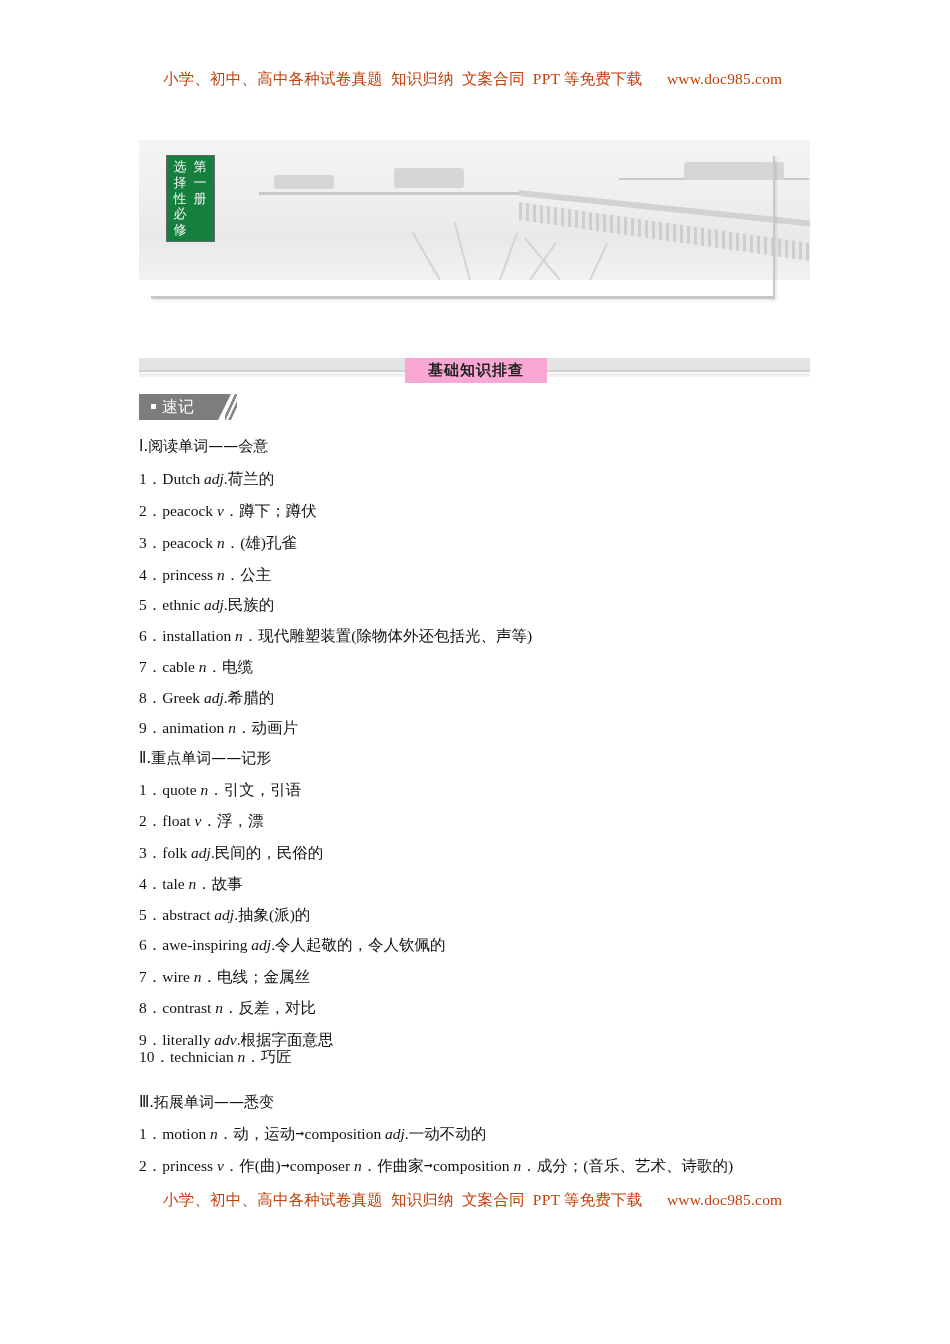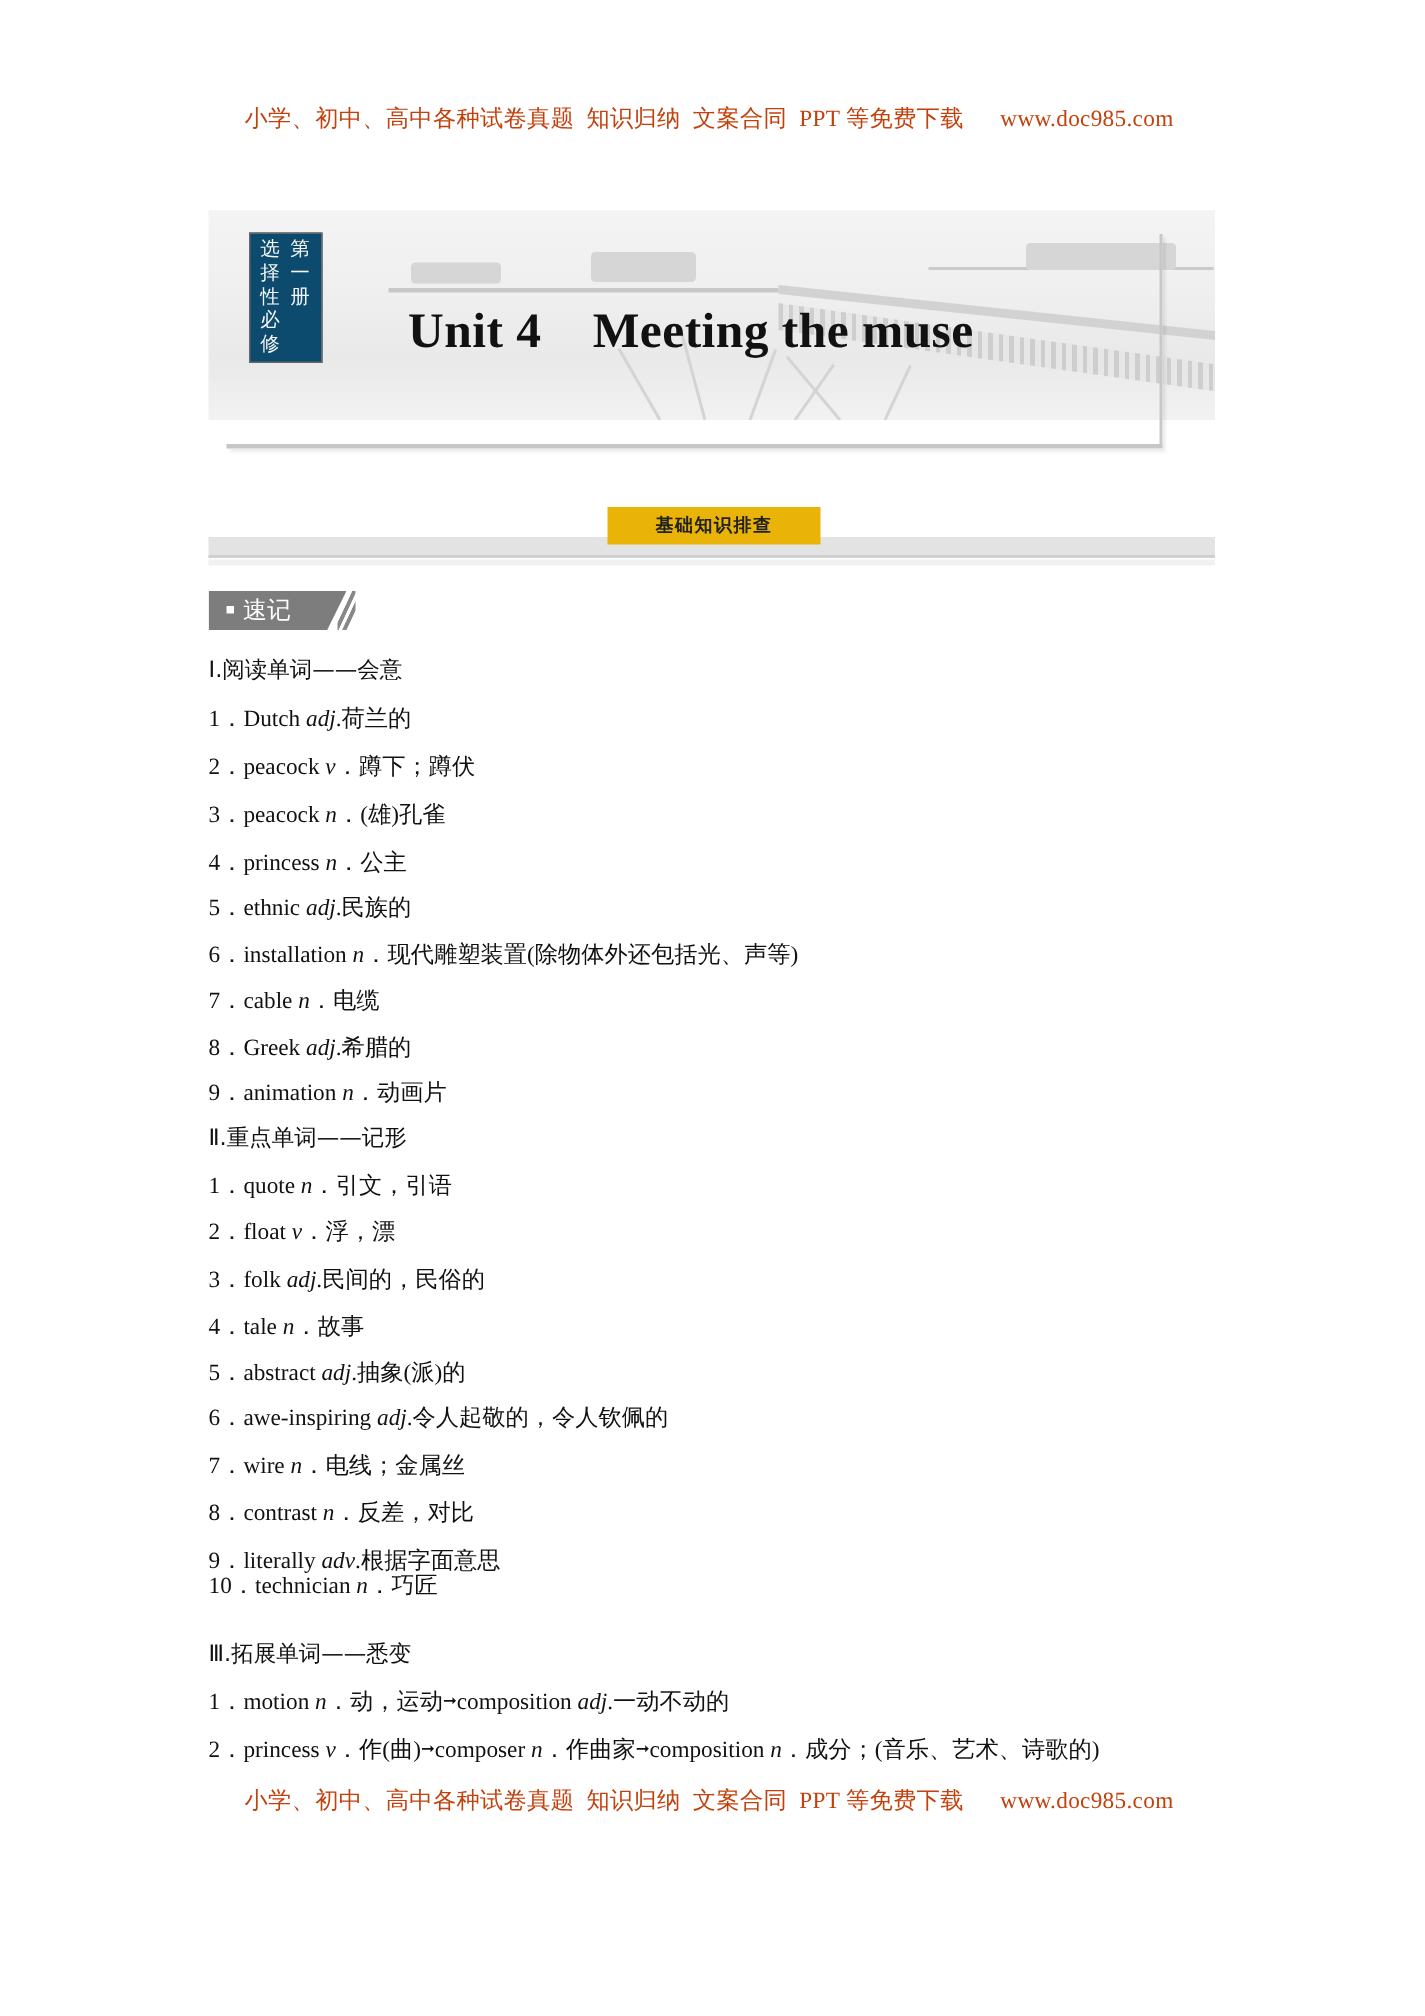--- a/index.html
+++ b/index.html
@@ -20,34 +20,34 @@
   .pier.p2 { left: 380px; top: 50px; width: 291px; height: 6px; background:#d2d2d2; transform: skewY(6deg); transform-origin:left; }
   .pier.p3 { left: 380px; top: 62px; width: 291px; height: 18px; background: repeating-linear-gradient(90deg,#c9c9c9 0 3px,#e6e6e6 3px 7px); transform: skewY(8deg); transform-origin:left; opacity:.85; }
   .pier.p4 { left: 480px; top: 38px; width: 190px; height: 2px; background:#cacaca; }
   .boat { position:absolute; background:#d6d6d6; border-radius:3px; }
   .boat.b1 { left: 135px; top: 35px; width: 60px; height: 14px; }
   .boat.b2 { left: 255px; top: 28px; width: 70px; height: 20px; }
   .boat.b3 { left: 545px; top: 22px; width: 100px; height: 18px; }
   .reed { position:absolute; bottom:0; width:2px; background:#d4d4d4; transform-origin:bottom; }
   .banner-frame { position: absolute; left: 12px; top: 16px; width: 622px; height: 140px;
      border-right: 2px solid #c8c8c8; border-bottom: 3px solid #c6c6c6; box-shadow: 2px 2px 2px rgba(0,0,0,0.08); }
-  .vol-tag { position: absolute; left: 27px; top: 15px; width: 47px; height: 85px; background: #0c4a6e;
+  .vol-tag { position: absolute; left: 27px; top: 15px; width: 47px; height: 85px; background: #15803d;
      border: 1px solid #666; color: #f5f5f5; font-family: "DejaVu Sans", sans-serif; font-size: 13px; }
   .vol-col { position:absolute; top: 3px; width: 16px; line-height: 15.8px; text-align:center; }
   .vol-col.c1 { left: 5px; }
   .vol-col.c2 { left: 25px; }
   .unit-title { position: absolute; left: 133px; top: 63px; font-size: 33px; font-weight: bold;
      color: #111; white-space: pre; letter-spacing: 0.3px; }
 
   
   .sec-bar { position: absolute; left: 139px; top: 358px; width: 671px; height: 12px; background: #e3e3e3;
      border-bottom: 2px solid #d0d0d0; }
   .sec-bar-line { position:absolute; left:139px; top:373px; width:671px; height:4px; background:#f1f1f1; }
-  .sec-title { position: absolute; left: 405px; top: 338px; width: 142px; height: 25px; background: #eab308;
-     font-family: "DejaVu Sans", sans-serif; font-weight: bold; font-size: 12px; color: #222;
+  .sec-title { position: absolute; left: 405px; top: 358px; width: 142px; height: 25px; background: #f9a8d4;
+     font-family: "DejaVu Sans", sans-serif; font-weight: bold; font-size: 15px; color: #222;
      text-align: center; line-height: 24px; letter-spacing: 1px; }
 
   
   .sub-wrap { position: absolute; left: 139px; top: 393px; width: 382px; height: 28px; }
   .sub-dark { position:absolute; left:0; top:1px; width:92px; height:26px; background:#7d7d7d;
      clip-path: polygon(0 0, 100% 0, 86% 100%, 0 100%); color:#fff;
      font-family:"DejaVu Sans", sans-serif; font-size:16px; line-height:26px; }
   .sub-dark .dot { display:inline-block; width:5px; height:5px; background:#fff; margin: 0 6px 3px 12px; vertical-align: middle; }
   .sub-slash { position:absolute; left:86px; top:1px; width:12px; height:26px;
      background: linear-gradient(115deg, transparent 40%, #888 42%, #888 52%, transparent 54%, transparent 62%, #888 64%, #888 74%, transparent 76%); }
@@ -81,21 +81,20 @@
     <div class="reed" style="left:360px;height:50px;transform:rotate(20deg)"></div>
     <div class="reed" style="left:390px;height:45px;transform:rotate(35deg)"></div>
     <div class="reed" style="left:420px;height:55px;transform:rotate(-40deg)"></div>
     <div class="reed" style="left:450px;height:40px;transform:rotate(25deg)"></div>
   </div>
   <div class="banner-frame"></div>
   <div class="vol-tag">
     <div class="vol-col c1">选择性必修</div>
     <div class="vol-col c2">第一册</div>
   </div>
-  <div class="unit-title">Unit 4    Meeting the muse</div>
 </div>
 
 <div class="sec-bar"></div>
 <div class="sec-bar-line"></div>
 <div class="sec-title">基础知识排查</div>
 
 <div class="sub-wrap">
   <div class="sub-dark"><span class="dot"></span><span>速记</span></div>
   <div class="sub-slash"></div>
 </div>

